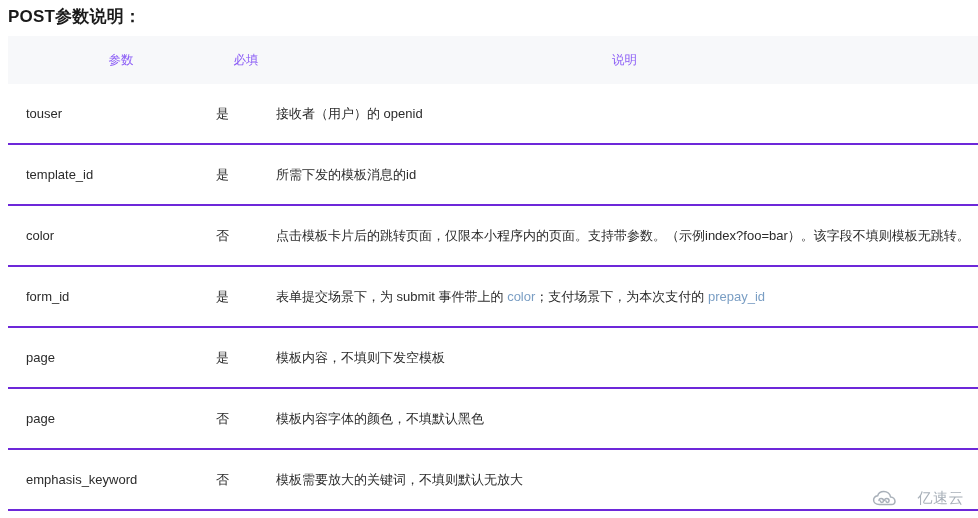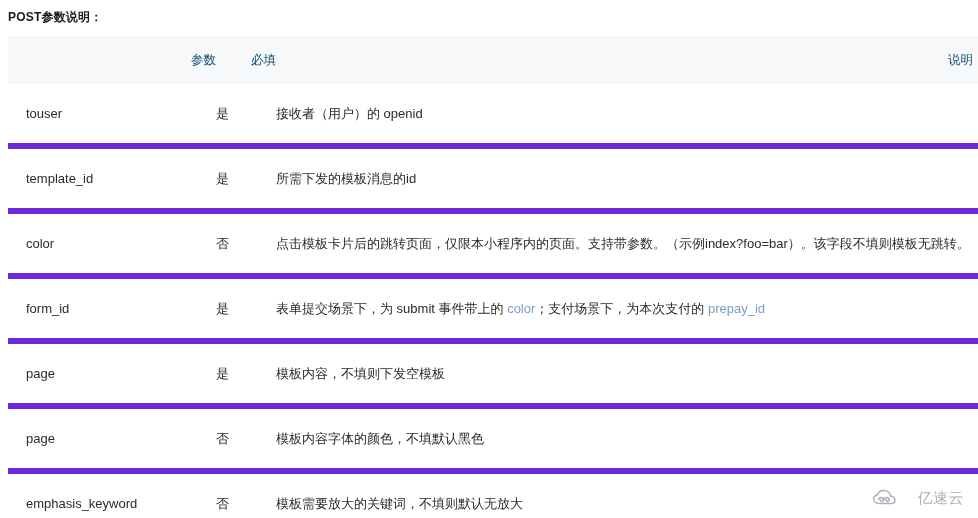--- a/index.html
+++ b/index.html
@@ -10,21 +10,21 @@
   body {
     width: 978px;
     height: 518px;
     font-family: "Liberation Sans", "DejaVu Sans", sans-serif;
     color: #333333;
     overflow: hidden;
     position: relative;
   }
 
   .page-title {
-    font-size: 12px;
+    font-size: 17px;
     font-weight: bold;
     color: #1a1a1a;
     padding: 8px 0 0 8px;
     letter-spacing: 0.2px;
     line-height: 18px;
   }
 
   .table-wrap {
     margin: 10px 0 0 8px;
     width: 947px;
@@ -34,36 +34,36 @@
     border-collapse: collapse;
     width: 100%;
     table-layout: fixed;
   }
 
   table.param-table thead tr {
     background: #f7f8fa;
   }
 
   table.param-table th {
-    text-align: right;
+    text-align: center;
     font-weight: normal;
     font-size: 12.5px;
-    color: #0c4a6e;
+    color: #8b5cf6;
     padding: 14px 0 14px 0;
     height: 20px;
     vertical-align: middle;
     border: none;
   }
 
   table.param-table td {
     font-size: 13px;
     color: #2b2b2b;
     padding: 19px 0 19px 0;
     vertical-align: middle;
-    border-bottom: 6px solid #6d28d9;
+    border-bottom: 2px solid #6d28d9;
     line-height: 21px;
   }
 
   table.param-table tbody tr:first-child td {
     border-top: none;
   }
 
   .col-name   { width: 190px; padding-left: 18px !important; }
   .col-req    { width: 60px; }
   .col-desc   { width: 697px; padding-right: 14px !important; }
@@ -86,21 +86,21 @@
   a.inline-link {
     color: #7a9ec4;
     text-decoration: none;
   }
 
   .watermark {
     position: absolute;
     right: 14px;
     bottom: 10px;
     display: flex;
-    align-items: flex-start;
+    align-items: center;
     gap: 20px;
     opacity: 0.85;
   }
   .watermark .wm-text {
     font-size: 15px;
     color: #9aa3ad;
     font-family: "DejaVu Sans", "Liberation Sans", sans-serif;
     letter-spacing: 0.5px;
   }
   .watermark svg { display: block; }

